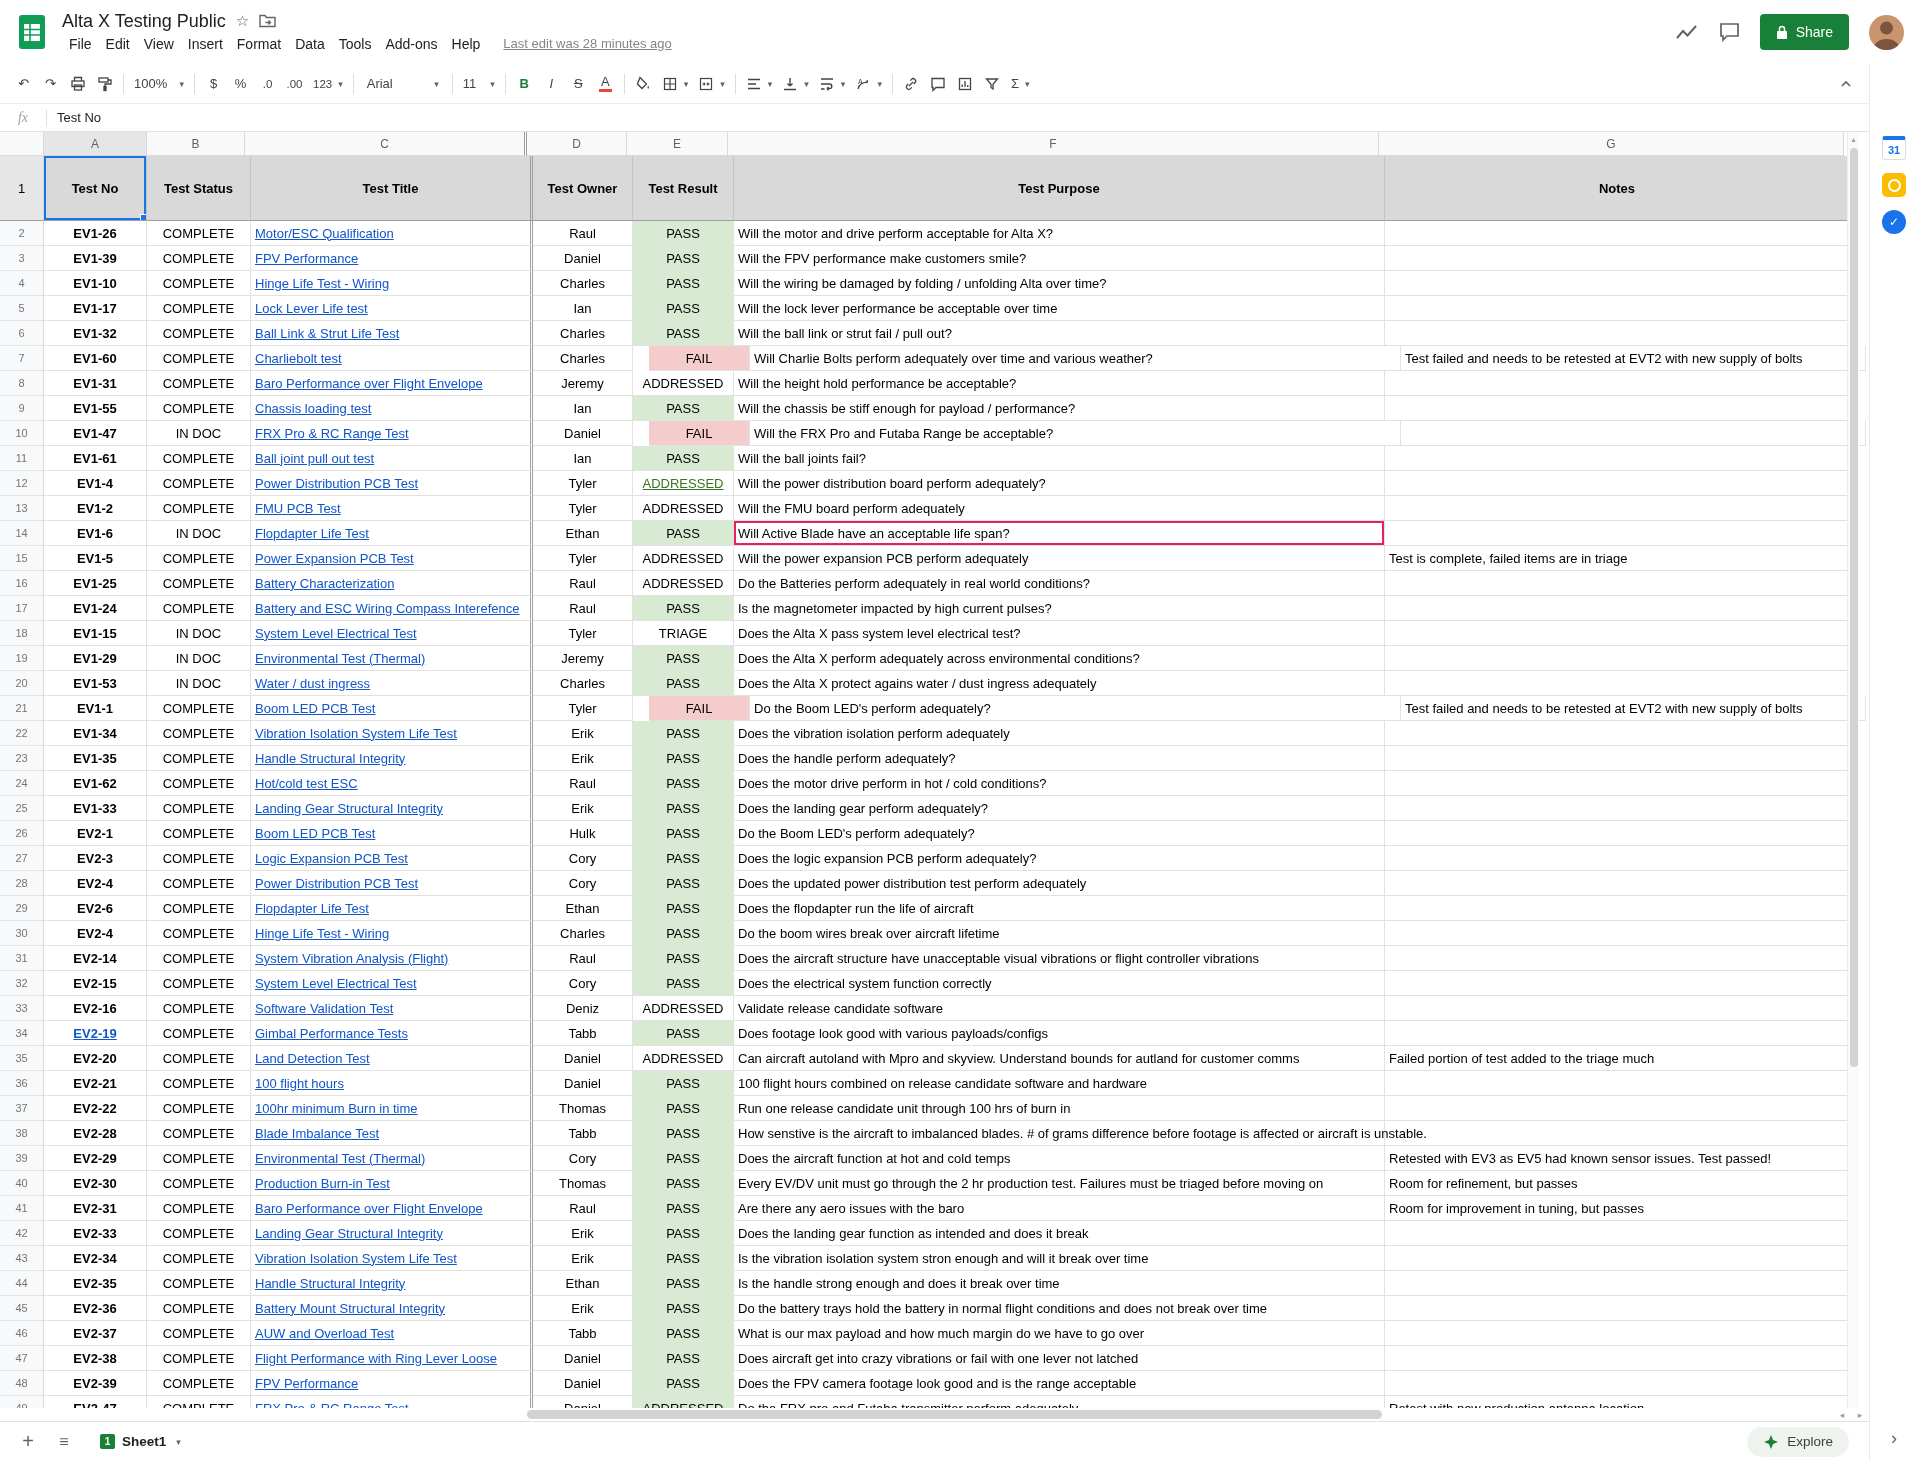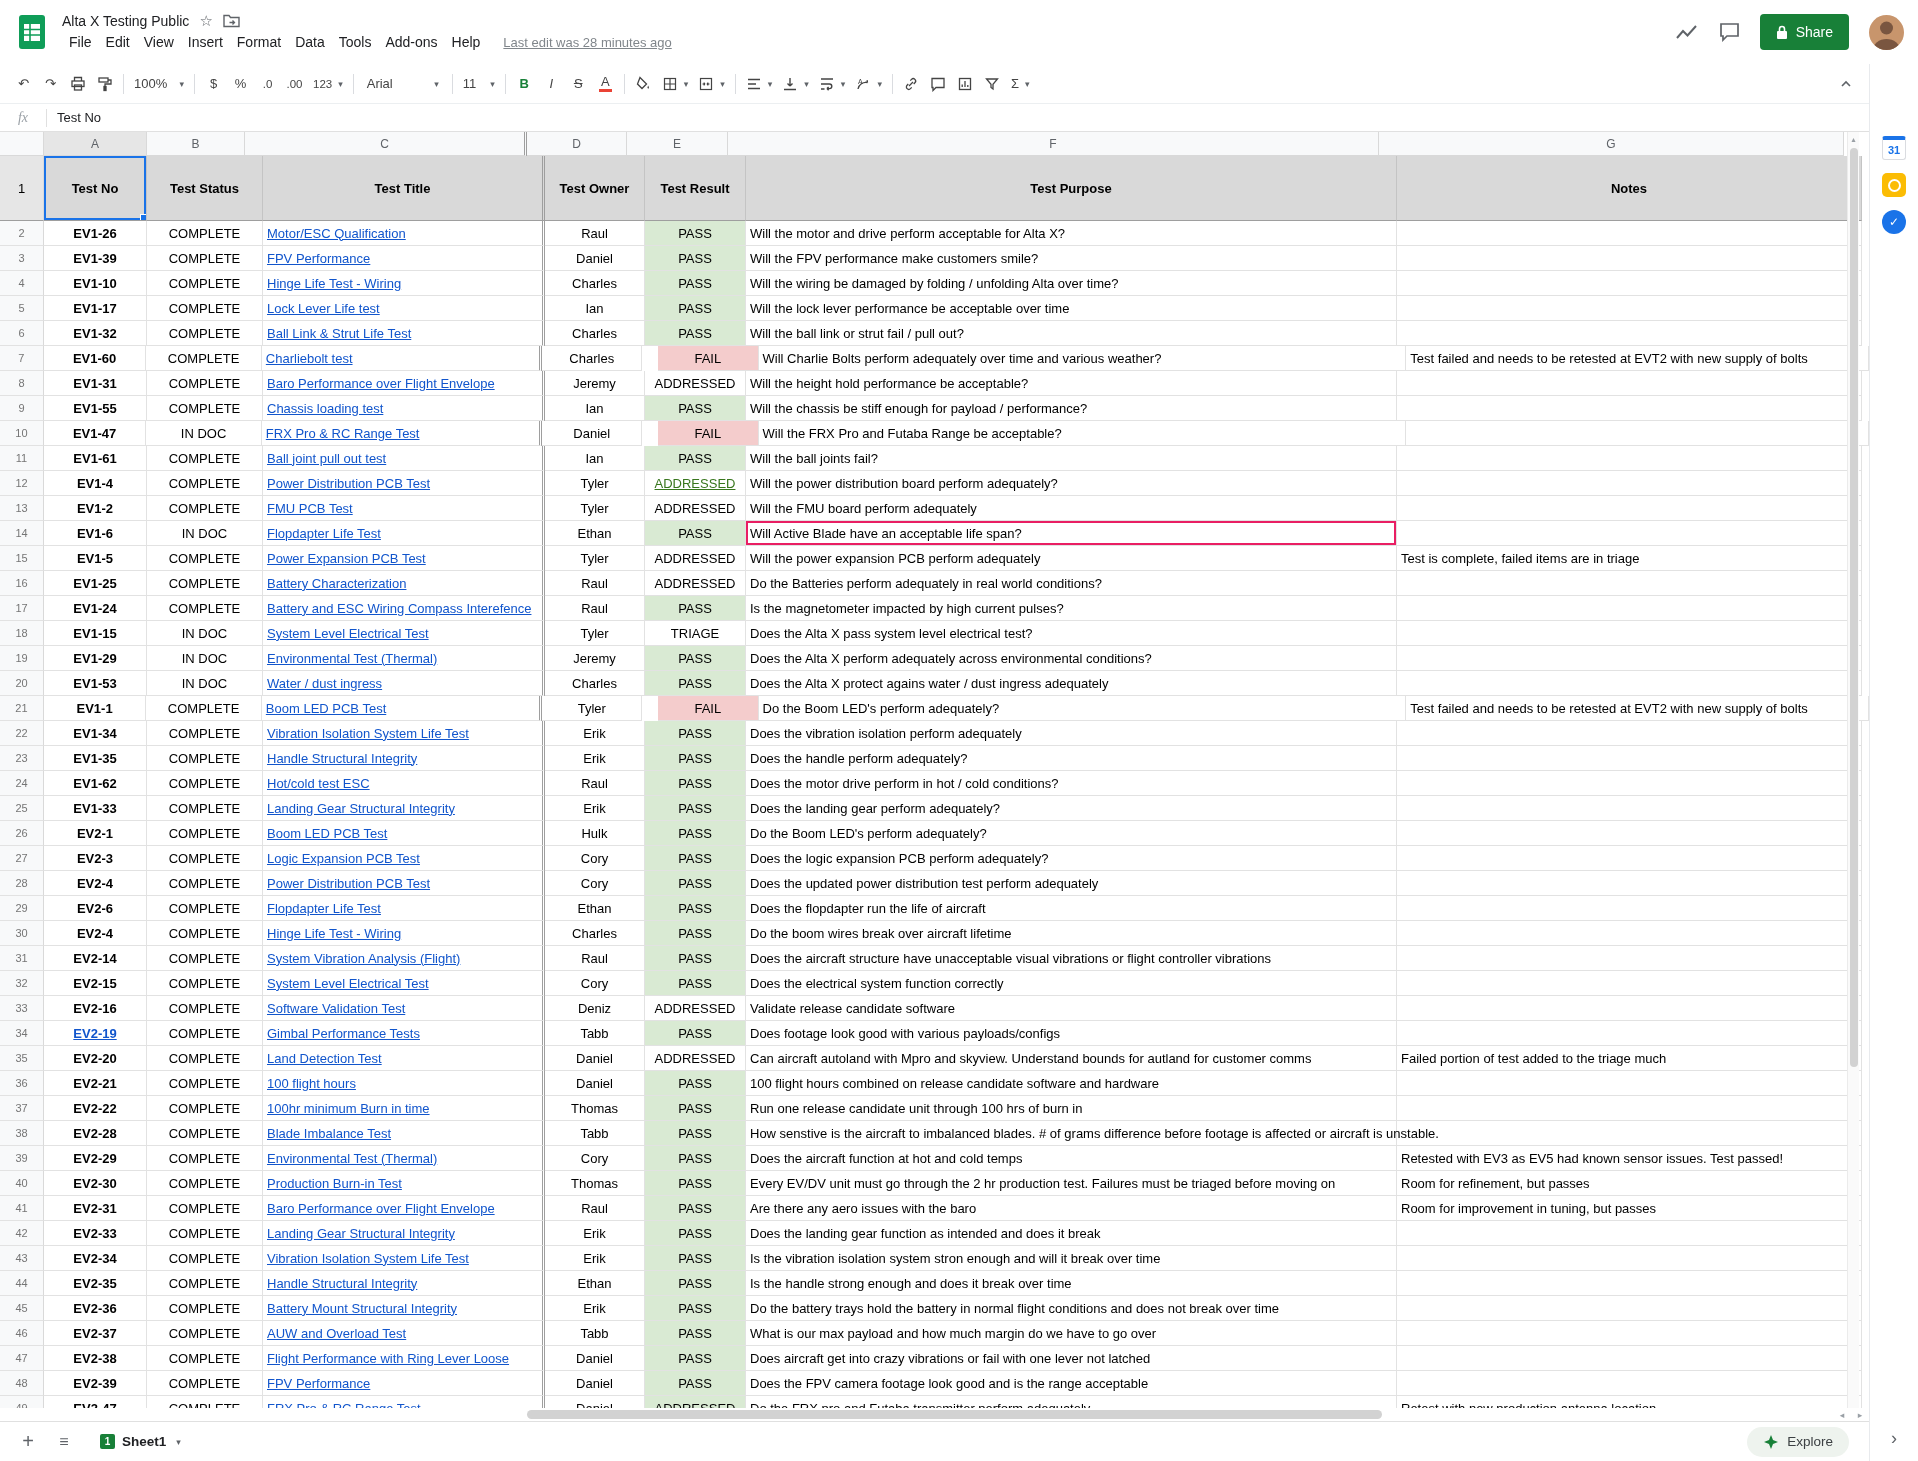--- a/index.html
+++ b/index.html
@@ -9,21 +9,21 @@
   *{margin:0;padding:0;box-sizing:border-box;}
   html,body{width:1918px;height:1461px;overflow:hidden;background:#fff;
     font-family:"Liberation Sans","DejaVu Sans",sans-serif;color:#202124;}
   button{font-family:inherit;border:none;background:transparent;cursor:pointer;}
 
   
   .topbar{height:64px;display:flex;align-items:center;padding:0 14px 0 12px;}
   .logo{width:40px;height:40px;margin-right:10px;flex:0 0 auto;}
   .tblock{display:flex;flex-direction:column;justify-content:center;gap:2px;}
   .trow{display:flex;align-items:center;gap:10px;}
-  .doc-title{font-size:14px;color:#202124;}
+  .doc-title{font-size:18px;color:#202124;}
   .star{font-size:15px;color:#5f6368;}
   .mrow{display:flex;align-items:center;font-size:14px;color:#202124;}
   .menu-item{padding:2px 7px;border-radius:3px;}
   .lastedit{margin-left:16px;font-size:13px;color:#80868b;text-decoration:underline;}
   .tbr{margin-left:auto;display:flex;align-items:center;gap:20px;}
   .share{display:flex;align-items:center;gap:8px;background:var(--green);color:#fff;
     height:36px;padding:0 16px;border-radius:4px;font-size:14px;}
   .avatar{width:35px;height:35px;border-radius:50%;overflow:hidden;flex:0 0 auto;}
 
   
@@ -72,21 +72,21 @@
   .w-a{width:103px;} .w-b{width:98px;} .w-c{width:282px;border-right:3px double #9e9e9e;}
   .w-d{width:100px;} .w-e{width:101px;} .w-f{width:651px;} .w-g{width:465px;}
 
   .rows-viewport{flex:1;min-height:0;overflow:hidden;background:#fff;}
   .row{display:flex;height:25px;background:#fff;}
   .cell{display:flex;align-items:center;padding:0 4px;font-size:13px;color:#000;background:transparent;
     border-right:1px solid #e2e2e2;border-bottom:1px solid #e2e2e2;white-space:nowrap;overflow:hidden;}
   .gutter{width:44px;background:#f8f9fa;color:#757575;font-size:11px;justify-content:center;
     border-right:1px solid #d9d9d9;border-bottom:1px solid #e2e2e2;}
   .col-a{width:103px;font-weight:700;justify-content:center;}
-  .col-b{width:116px;justify-content:center;}
+  .col-b{width:104px;justify-content:center;}
   .col-c{width:282px;border-right:3px double #9e9e9e;color:var(--link);text-decoration:underline;}
   .col-d{width:100px;justify-content:center;}
   .col-e{width:101px;justify-content:center;}
   .col-f{width:651px;overflow:visible;}
   .col-g{width:465px;overflow:visible;}
   .bg-green{background:var(--pass);}
   .bg-red{background:var(--fail);margin-left:16px;}
   .linkcell{color:var(--link);text-decoration:underline;}
   .greenlink{color:#38761d;text-decoration:underline;}
   .collab{box-shadow:inset 0 0 0 2px var(--collab);}

